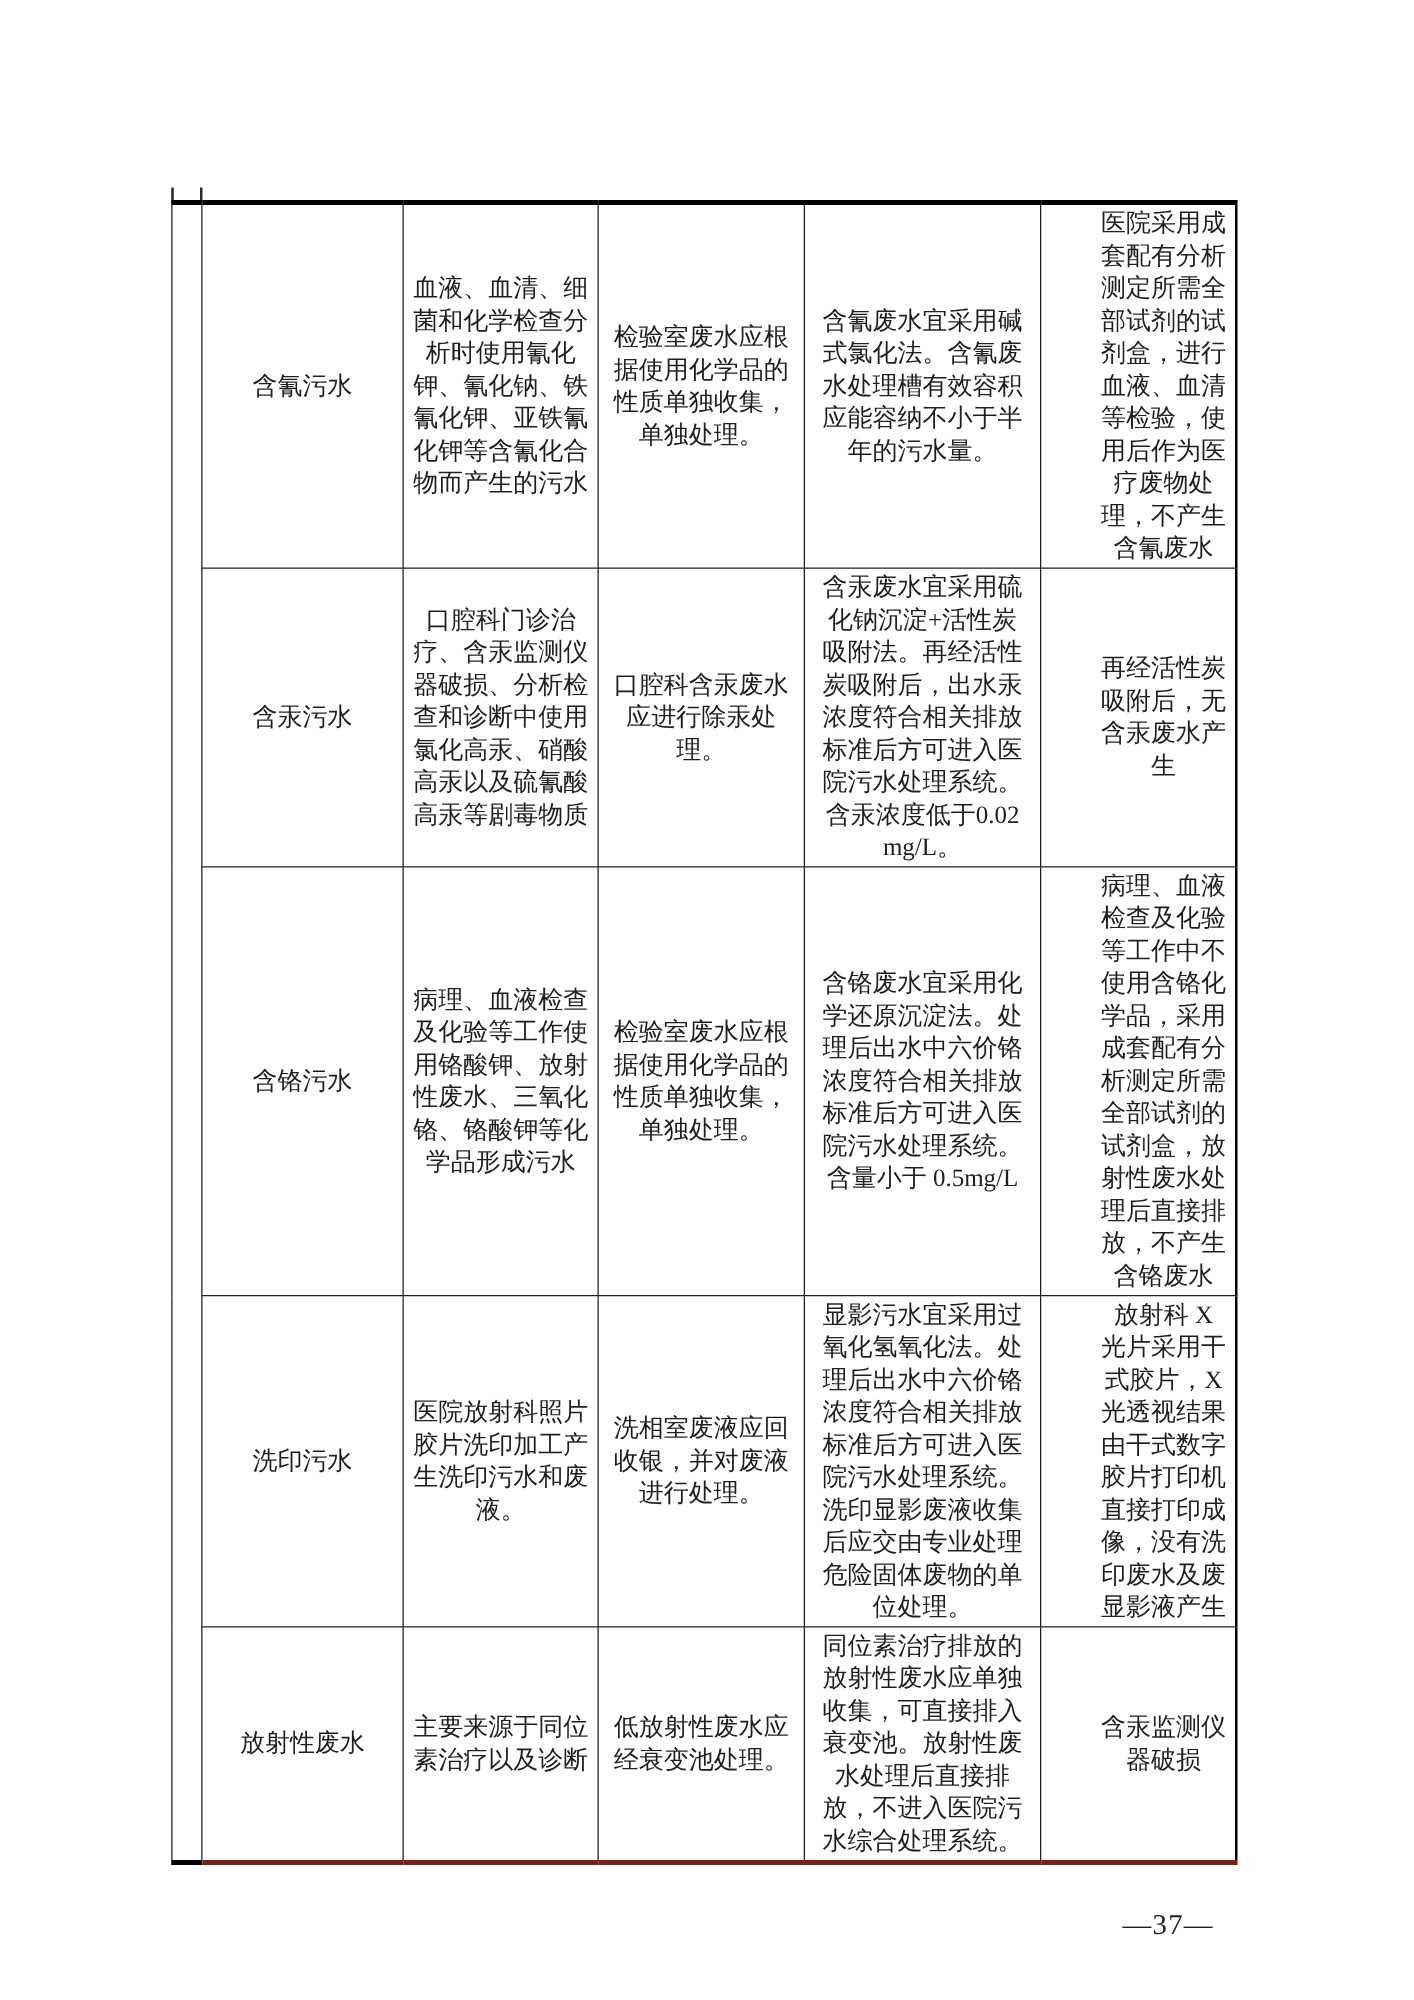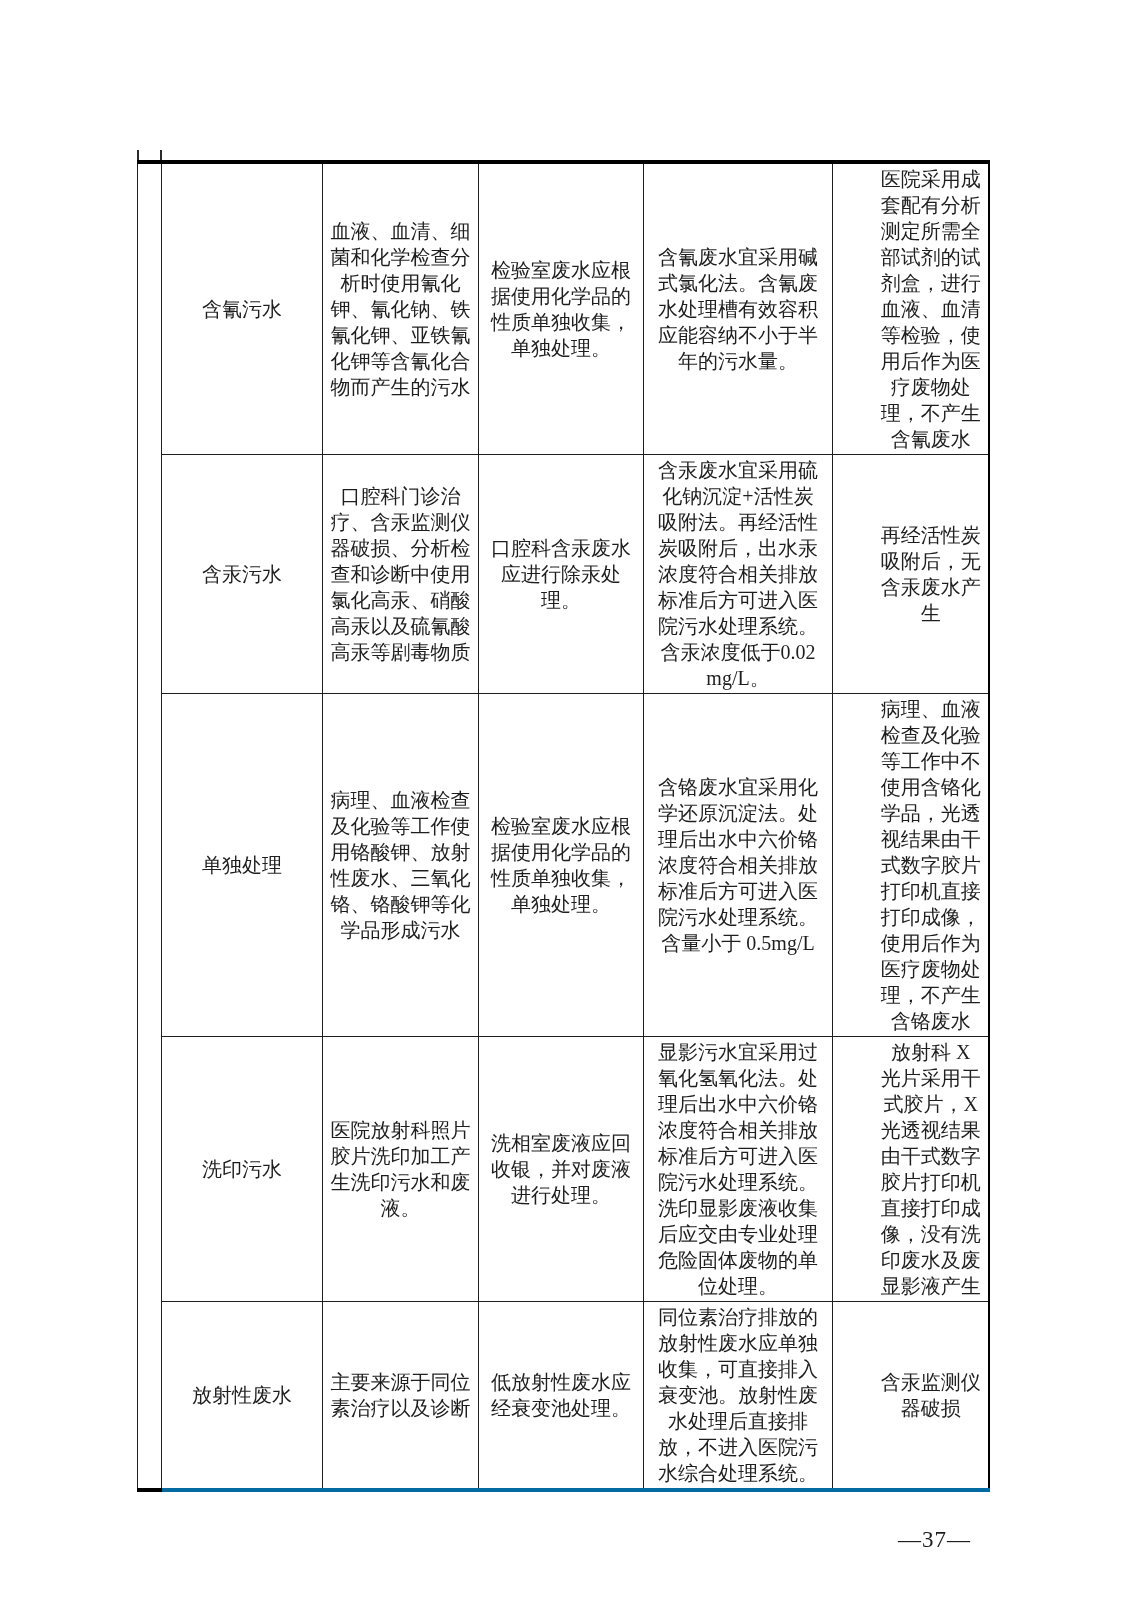--- a/index.html
+++ b/index.html
@@ -34,21 +34,21 @@
     text-align: center;
     vertical-align: middle;
     font-size: 20px;
     line-height: 26px;
     color: #1e1e1e;
     padding: 2px 6px;
     word-break: break-all;
   }
   
   table.doc-table tr:first-child td { border-top: 4px solid #000; }
-  table.doc-table tr:last-child td  { border-bottom: 4px solid #0369a1; }
+  table.doc-table tr:last-child td  { border-bottom: 4px solid #7f1d1d; }
   table.doc-table td.spanner {
     border-top: none;               
     border-bottom: 4px solid #000;
     padding: 0;
   }
   table.doc-table td:last-child { border-right: 2.5px solid #000; padding-left: 47px; }
   
   table.doc-table td.c-treat { padding: 2px 12px; text-align: center; }
   
   tr.r0 td { height: 227px; }
@@ -105,25 +105,25 @@
         <td>医院采用成套配有分析测定所需全部试剂的试剂盒，进行血液、血清等检验，使用后作为医疗废物处理，不产生含氰废水</td>
       </tr>
       <tr class="r1">
         <td>含汞污水</td>
         <td>口腔科门诊治疗、含汞监测仪器破损、分析检查和诊断中使用氯化高汞、硝酸高汞以及硫氰酸高汞等剧毒物质</td>
         <td>口腔科含汞废水应进行除汞处理。</td>
         <td class="c-treat">含汞废水宜采用硫化钠沉淀+活性炭吸附法。再经活性炭吸附后，出水汞浓度符合相关排放标准后方可进入医院污水处理系统。含汞浓度低于0.02mg/L。</td>
         <td>再经活性炭吸附后，无含汞废水产生</td>
       </tr>
       <tr class="r2">
-        <td>单独处理</td>
+        <td>含铬污水</td>
         <td>病理、血液检查及化验等工作使用铬酸钾、放射性废水、三氧化铬、铬酸钾等化学品形成污水</td>
         <td>检验室废水应根据使用化学品的性质单独收集，单独处理。</td>
         <td class="c-treat">含铬废水宜采用化学还原沉淀法。处理后出水中六价铬浓度符合相关排放标准后方可进入医院污水处理系统。含量小于 0.5mg/L</td>
-        <td>病理、血液检查及化验等工作中不使用含铬化学品，光透视结果由干式数字胶片打印机直接打印成像，使用后作为医疗废物处理，不产生含铬废水</td>
+        <td>病理、血液检查及化验等工作中不使用含铬化学品，采用成套配有分析测定所需全部试剂的试剂盒，放射性废水处理后直接排放，不产生含铬废水</td>
       </tr>
       <tr class="r3">
         <td>洗印污水</td>
         <td>医院放射科照片胶片洗印加工产生洗印污水和废液。</td>
         <td>洗相室废液应回收银，并对废液进行处理。</td>
         <td class="c-treat">显影污水宜采用过氧化氢氧化法。处理后出水中六价铬浓度符合相关排放标准后方可进入医院污水处理系统。洗印显影废液收集后应交由专业处理危险固体废物的单位处理。</td>
         <td>放射科 X 光片采用干式胶片，X 光透视结果由干式数字胶片打印机直接打印成像，没有洗印废水及废显影液产生</td>
       </tr>
       <tr class="r4">
         <td>放射性废水</td>

